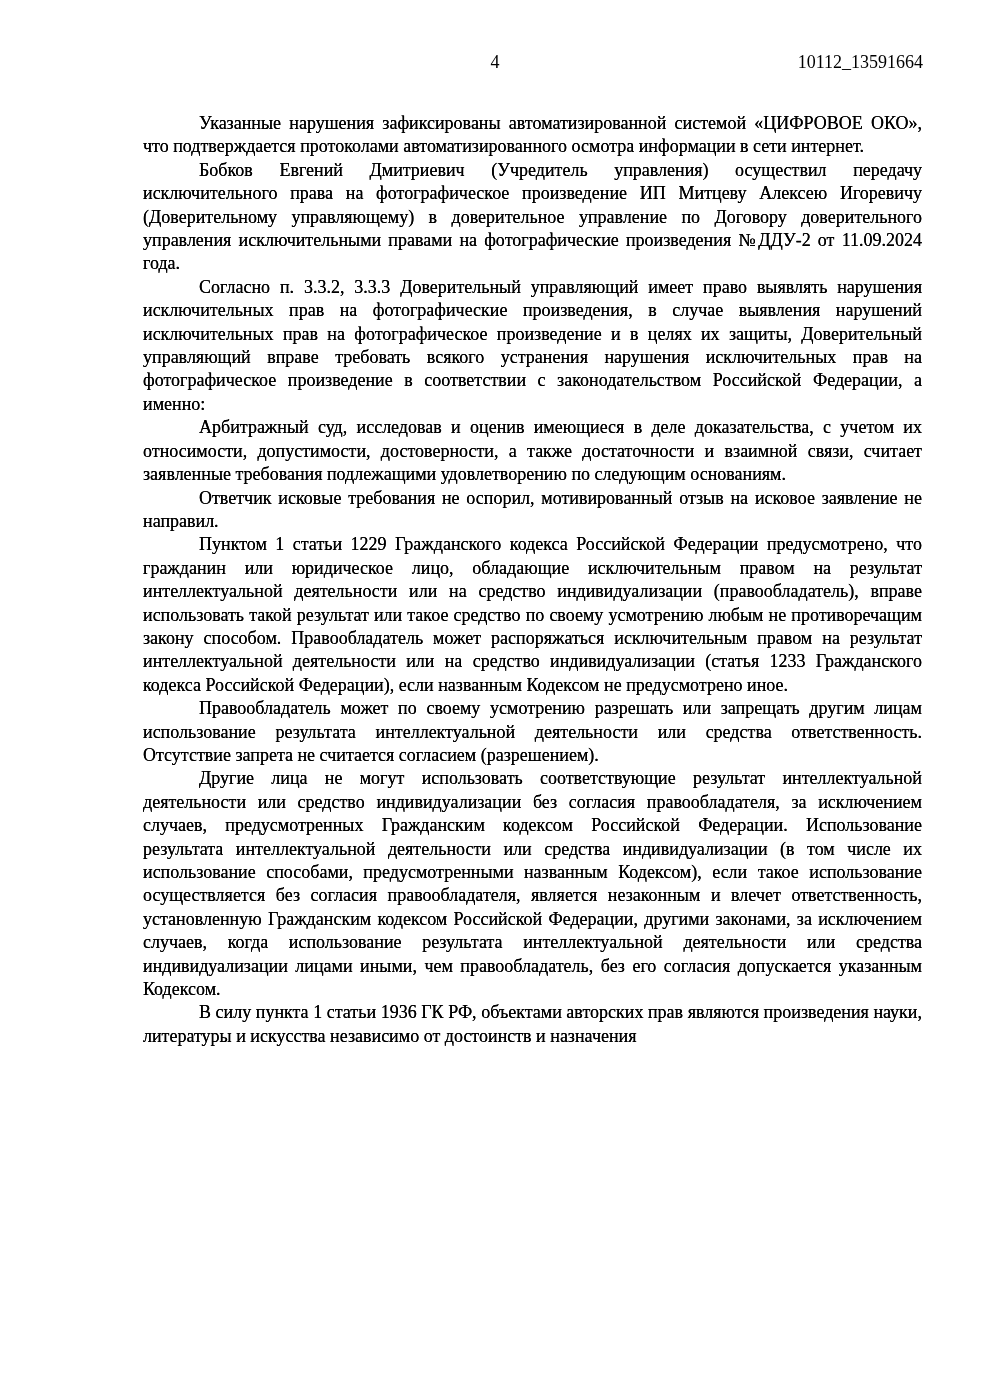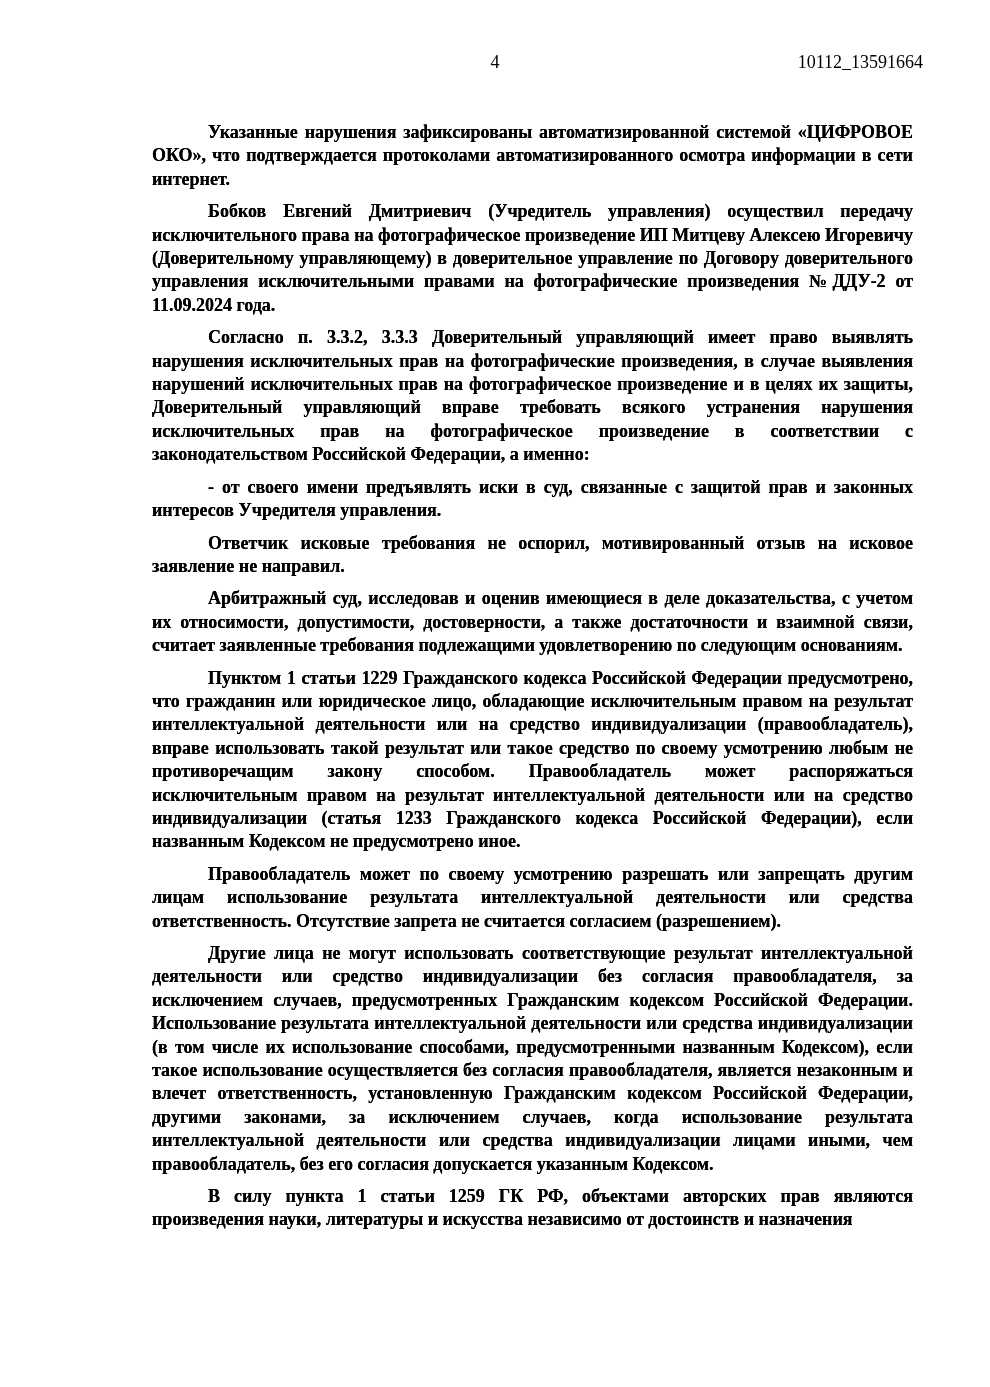--- a/index.html
+++ b/index.html
@@ -38,43 +38,41 @@
     position: absolute;
     top: 112px;
     left: 143px;
     width: 779px;
     font-size: 18px;
     line-height: 23.4px;
     text-align: justify;
     text-shadow: 0 0 0.4px currentColor; 
   }
   .content p {
-    margin: 9px;
+    margin: 0;
     padding: 0;
     text-indent: 56px;
     hyphens: none;
-    font-weight: bold;
   }
 </style>
 </head>
 <body>
 
 <div class="page">
 
   <div class="page-header">
     <div class="page-number">4</div>
     <div class="doc-id">10112_13591664</div>
   </div>
 
   <div class="content">
     <p>Указанные нарушения зафиксированы автоматизированной системой «ЦИФРОВОЕ ОКО», что подтверждается протоколами автоматизированного осмотра информации в сети интернет.</p>
     <p>Бобков Евгений Дмитриевич (Учредитель управления) осуществил передачу исключительного права на фотографическое произведение ИП Митцеву Алексею Игоревичу (Доверительному управляющему) в доверительное управление по Договору доверительного управления исключительными правами на фотографические произведения №ДДУ-2 от 11.09.2024 года.</p>
     <p>Согласно п. 3.3.2, 3.3.3 Доверительный управляющий имеет право выявлять нарушения исключительных прав на фотографические произведения, в случае выявления нарушений исключительных прав на фотографическое произведение и в целях их защиты, Доверительный управляющий вправе требовать всякого устранения нарушения исключительных прав на фотографическое произведение в соответствии с законодательством Российской Федерации, а именно:</p>
-    <p>- от своего имени предъявлять иски в суд, связанные с защитой прав и законных интересов Учредителя управления.</p>
+    <p>Арбитражный суд, исследовав и оценив имеющиеся в деле доказательства, с учетом их относимости, допустимости, достоверности, а также достаточности и взаимной связи, считает заявленные требования подлежащими удовлетворению по следующим основаниям.</p>
     <p>Ответчик исковые требования не оспорил, мотивированный отзыв на исковое заявление не направил.</p>
-    <p>Арбитражный суд, исследовав и оценив имеющиеся в деле доказательства, с учетом их относимости, допустимости, достоверности, а также достаточности и взаимной связи, считает заявленные требования подлежащими удовлетворению по следующим основаниям.</p>
     <p>Пунктом 1 статьи 1229 Гражданского кодекса Российской Федерации предусмотрено, что гражданин или юридическое лицо, обладающие исключительным правом на результат интеллектуальной деятельности или на средство индивидуализации (правообладатель), вправе использовать такой результат или такое средство по своему усмотрению любым не противоречащим закону способом. Правообладатель может распоряжаться исключительным правом на результат интеллектуальной деятельности или на средство индивидуализации (статья 1233 Гражданского кодекса Российской Федерации), если названным Кодексом не предусмотрено иное.</p>
     <p>Правообладатель может по своему усмотрению разрешать или запрещать другим лицам использование результата интеллектуальной деятельности или средства ответственность. Отсутствие запрета не считается согласием (разрешением).</p>
     <p>Другие лица не могут использовать соответствующие результат интеллектуальной деятельности или средство индивидуализации без согласия правообладателя, за исключением случаев, предусмотренных Гражданским кодексом Российской Федерации. Использование результата интеллектуальной деятельности или средства индивидуализации (в том числе их использование способами, предусмотренными названным Кодексом), если такое использование осуществляется без согласия правообладателя, является незаконным и влечет ответственность, установленную Гражданским кодексом Российской Федерации, другими законами, за исключением случаев, когда использование результата интеллектуальной деятельности или средства индивидуализации лицами иными, чем правообладатель, без его согласия допускается указанным Кодексом.</p>
-    <p>В силу пункта 1 статьи 1259 ГК РФ, объектами авторских прав являются произведения науки, литературы и искусства независимо от достоинств и назначения</p>
+    <p>В силу пункта 1 статьи 1936 ГК РФ, объектами авторских прав являются произведения науки, литературы и искусства независимо от достоинств и назначения</p>
   </div>
 
 </div>
 
 </body></html>

